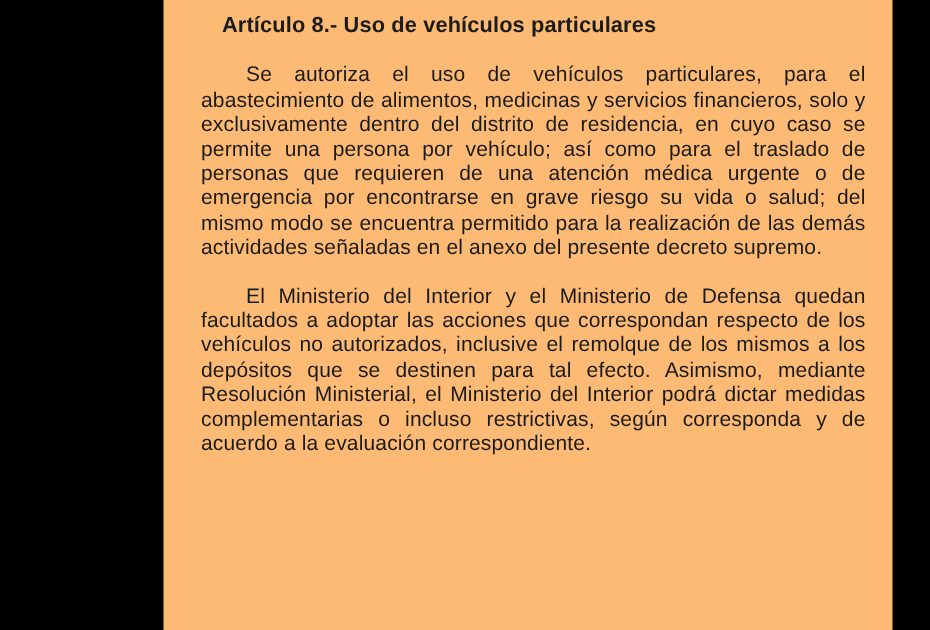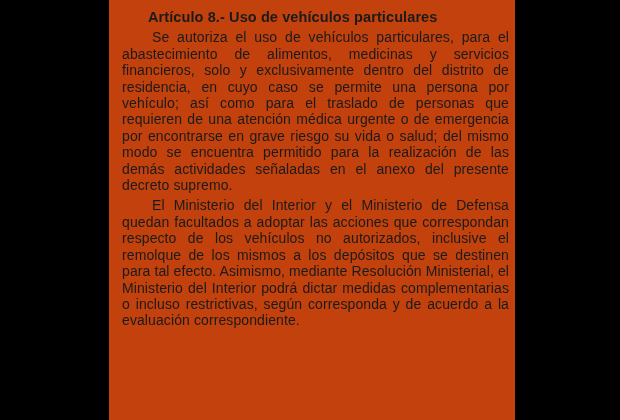--- a/index.html
+++ b/index.html
@@ -19,40 +19,40 @@
     top: 0;
     height: 420px;
     background: #000000;
   }
   .letterbox.left { left: 0; width: 109px; }
   .letterbox.right { right: 0; width: 105px; }
   .paper {
     position: absolute;
     left: 109px;
     top: 0;
-    width: 406px;
+    width: 486px;
     height: 420px;
-    background: #c2410c;
+    background: #fdba74;
   }
   .doc {
     padding: 9px 2px 0 9px;
     color: #1b1b1b;
     font-size: 14px;
     line-height: 16.4px;
     letter-spacing: 0.1px;
   }
   .doc-title {
     margin: 0;
     font-size: 14.5px;
     font-weight: bold;
     text-indent: 30px;
     white-space: nowrap;
   }
   .doc p.para {
-    margin: 4px;
+    margin: 16px;
     text-indent: 30px;
     text-align: justify;
   }
 </style>
 </head>
 <body>
 
 <div class="letterbox left"></div>
 <div class="letterbox right"></div>
 

